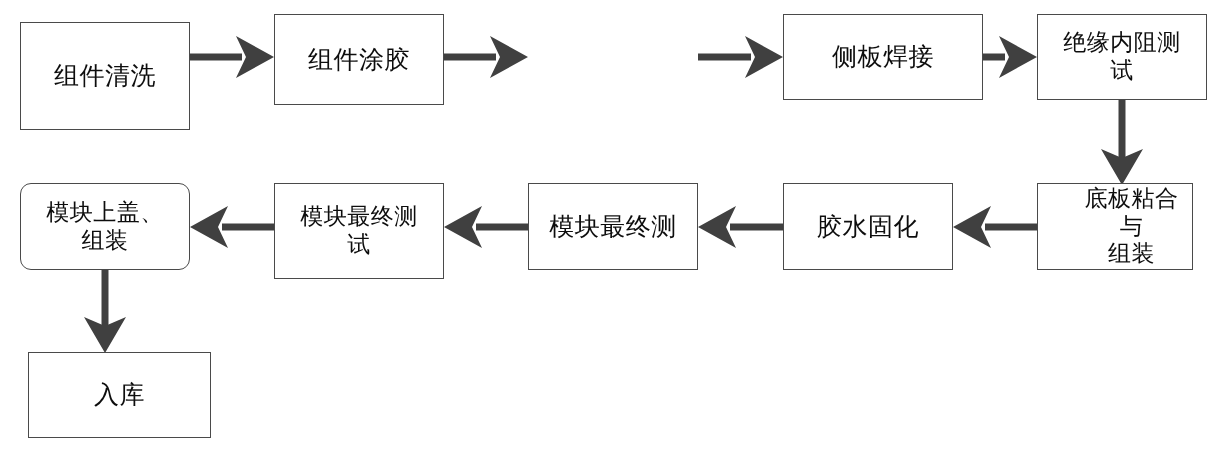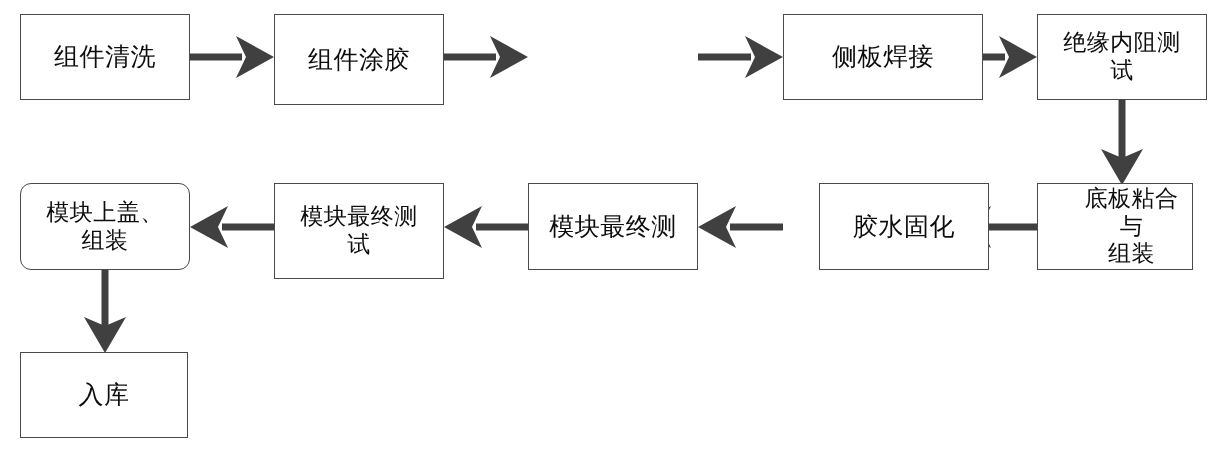--- a/index.html
+++ b/index.html
@@ -108,21 +108,21 @@
       <line x1="274" y1="227" x2="222" y2="227" stroke="#404040" stroke-width="7"></line>
       <use href="#head-left" x="190" y="227"></use>
     </g>
 
     <g>
       <line x1="105" y1="270" x2="105" y2="328" stroke="#404040" stroke-width="7"></line>
       <use href="#head-down" x="105" y="353"></use>
     </g>
   </svg>
 
-  <div class="node-box" style="left:20px; top:14px; width:170px; height:86px;">
+  <div class="node-box" style="left:20px; top:22px; width:170px; height:108px;">
     <span class="node-label">组件清洗</span>
   </div>
 
   <div class="node-box" style="left:274px; top:14px; width:170px; height:91px;">
     <span class="node-label">组件涂胶</span>
   </div>
 
 
   <div class="node-box" style="left:783px; top:14px; width:200px; height:86px;">
     <span class="node-label">侧板焊接</span>
@@ -131,35 +131,35 @@
   <div class="node-box" style="left:1037px; top:14px; width:170px; height:86px;">
     <span class="node-label two-line">绝缘内阻测
 试</span>
   </div>
 
   <div class="node-box" style="left:1037px; top:183px; width:156px; height:87px;padding-left:33px;">
     <span class="node-label two-line">底板粘合与
 组装</span>
   </div>
 
-  <div class="node-box" style="left:783px; top:183px; width:170px; height:87px;margin-left:36px;">
+  <div class="node-box" style="left:783px; top:183px; width:170px; height:87px;">
     <span class="node-label">胶水固化</span>
   </div>
 
   <div class="node-box" style="left:528px; top:183px; width:170px; height:87px;">
     <span class="node-label">模块最终测</span>
   </div>
 
   <div class="node-box" style="left:274px; top:183px; width:170px; height:96px;">
     <span class="node-label two-line">模块最终测
 试</span>
   </div>
 
   <div class="node-box" style="left:20px; top:183px; width:170px; height:87px;border-radius:11px;">
     <span class="node-label two-line">模块上盖、
 组装</span>
   </div>
 
-  <div class="node-box" style="left:20px; top:352px; width:168px; height:86px;">
+  <div class="node-box" style="left:28px; top:352px; width:183px; height:86px;">
     <span class="node-label">入库</span>
   </div>
 
 </div>
 
 </body></html>

